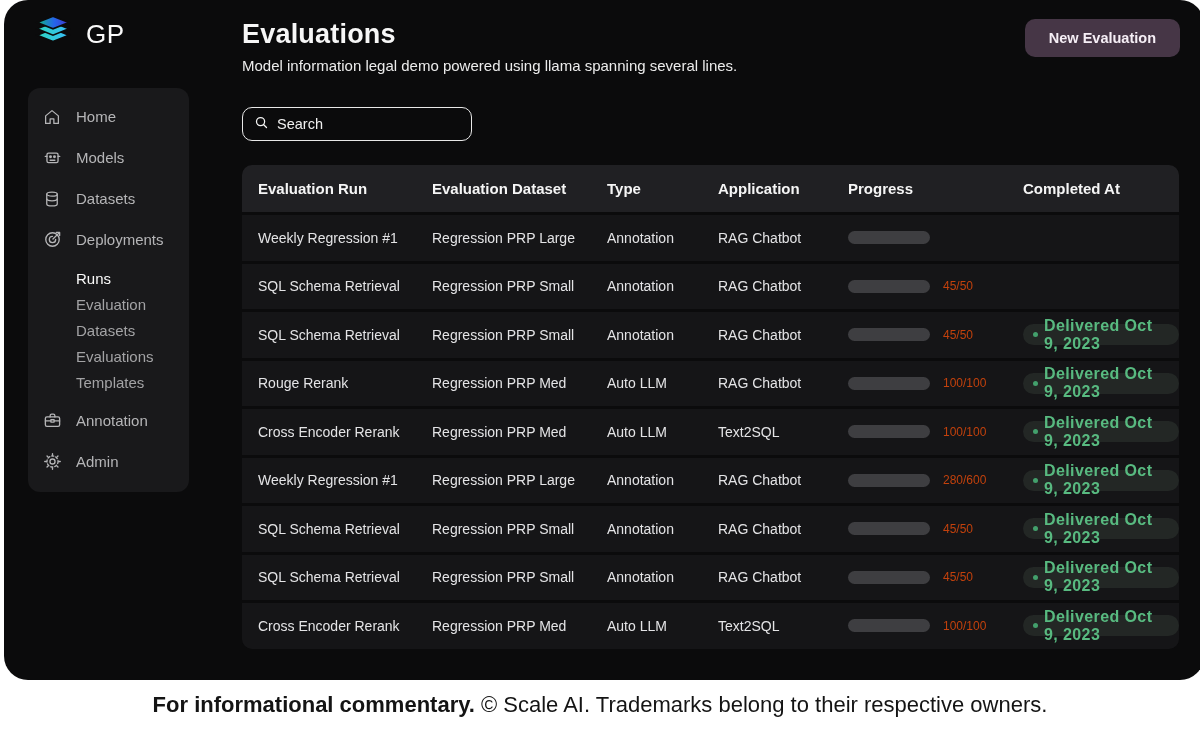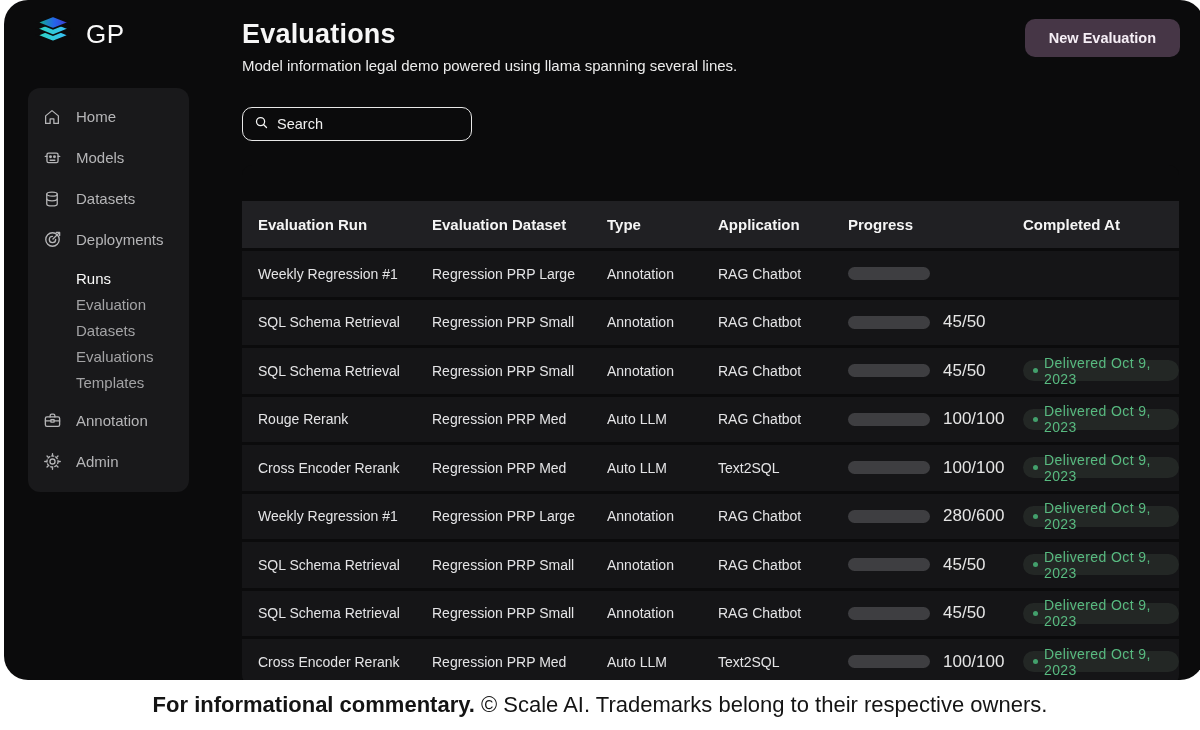--- a/index.html
+++ b/index.html
@@ -36,33 +36,33 @@
 
   .search-box { margin-top:33px; width:230px; height:34px; border:1.4px solid #e8e8e8;
                 border-radius:10px; display:flex; align-items:center; gap:8px; padding:0 11px;
                 background:transparent; }
   .search-box input { flex:1; background:transparent; border:none; outline:none;
                       color:#f5f5f5; font-size:14.5px; font-family:inherit; }
   .search-box input::placeholder { color:#f0f0f0; opacity:1; }
 
   
   .table { margin-top:24px; width:937px; border-radius:10px; overflow:hidden; background:#0b0b0c; }
-  .tr { display:grid; grid-template-columns:174px 175px 111px 130px 175px 1fr; align-items:center;margin-top:36px; }
+  .tr { display:grid; grid-template-columns:174px 175px 111px 130px 175px 1fr; align-items:center; }
   .thead { background:#202023; height:47px; }
   .thead .td { color:#f5f5f5; font-size:15px; font-weight:700; }
   .td { padding-left:16px; }
   .tbody .tr { background:#151517; height:45.5px; margin-top:3px; color:#e4e4e6; font-size:14px; cursor:pointer; }
   .progress-cell { display:flex; align-items:center; gap:13px; }
   .pbar { width:82px; height:13px; border-radius:7px; background:var(--track,#3e3e41); overflow:hidden; flex:none; }
   .pfill { height:100%; border-radius:7px; background:var(--fill,#927795); }
-  .plabel { color:#e5e5e5; font-size:17px; }
+  .plabel { color:#c2410c; font-size:12px; }
   .badge { display:inline-flex; align-items:center; gap:6px; background:var(--badgebg,#232725);
            border-radius:11px; height:21px; padding:0 10px; }
   .badge-dot { width:5px; height:5px; border-radius:50%; background:var(--badgedot,#43a06c); flex:none; }
-  .badge-text { color:var(--badgetext,#58ba80); font-size:14px; font-weight:400; letter-spacing:.4px; }
+  .badge-text { color:var(--badgetext,#58ba80); font-size:16px; font-weight:700; letter-spacing:.4px; }
 
   
   .footer { position:absolute; left:0; top:680px; width:1200px; height:50px;
             display:flex; align-items:center; justify-content:center; gap:6px;
             color:#141414; font-size:22px; }
   .footer .b { font-weight:700; }
 </style>
 </head>
 <body>
 

